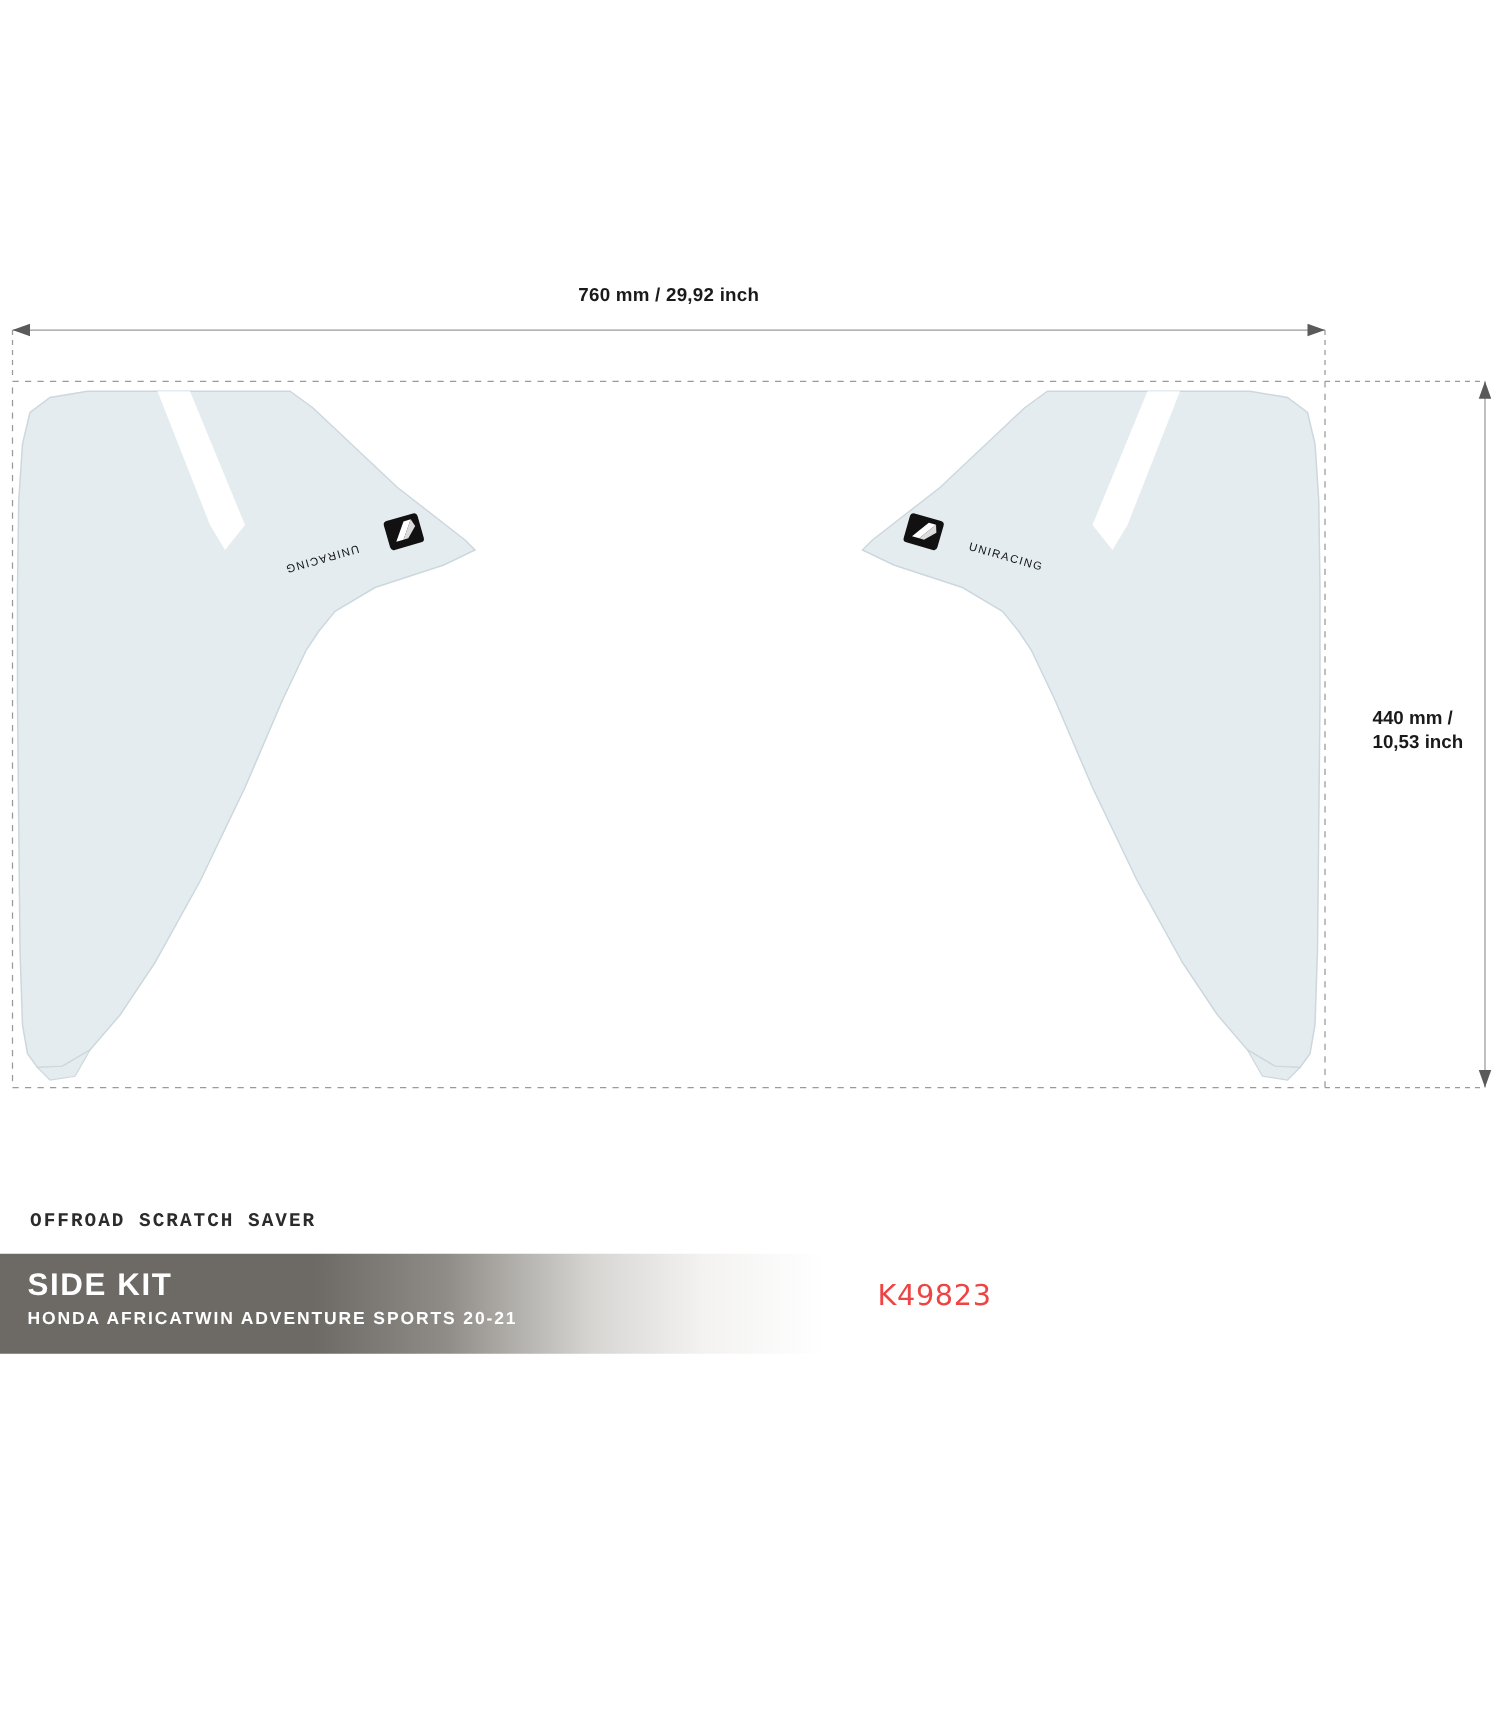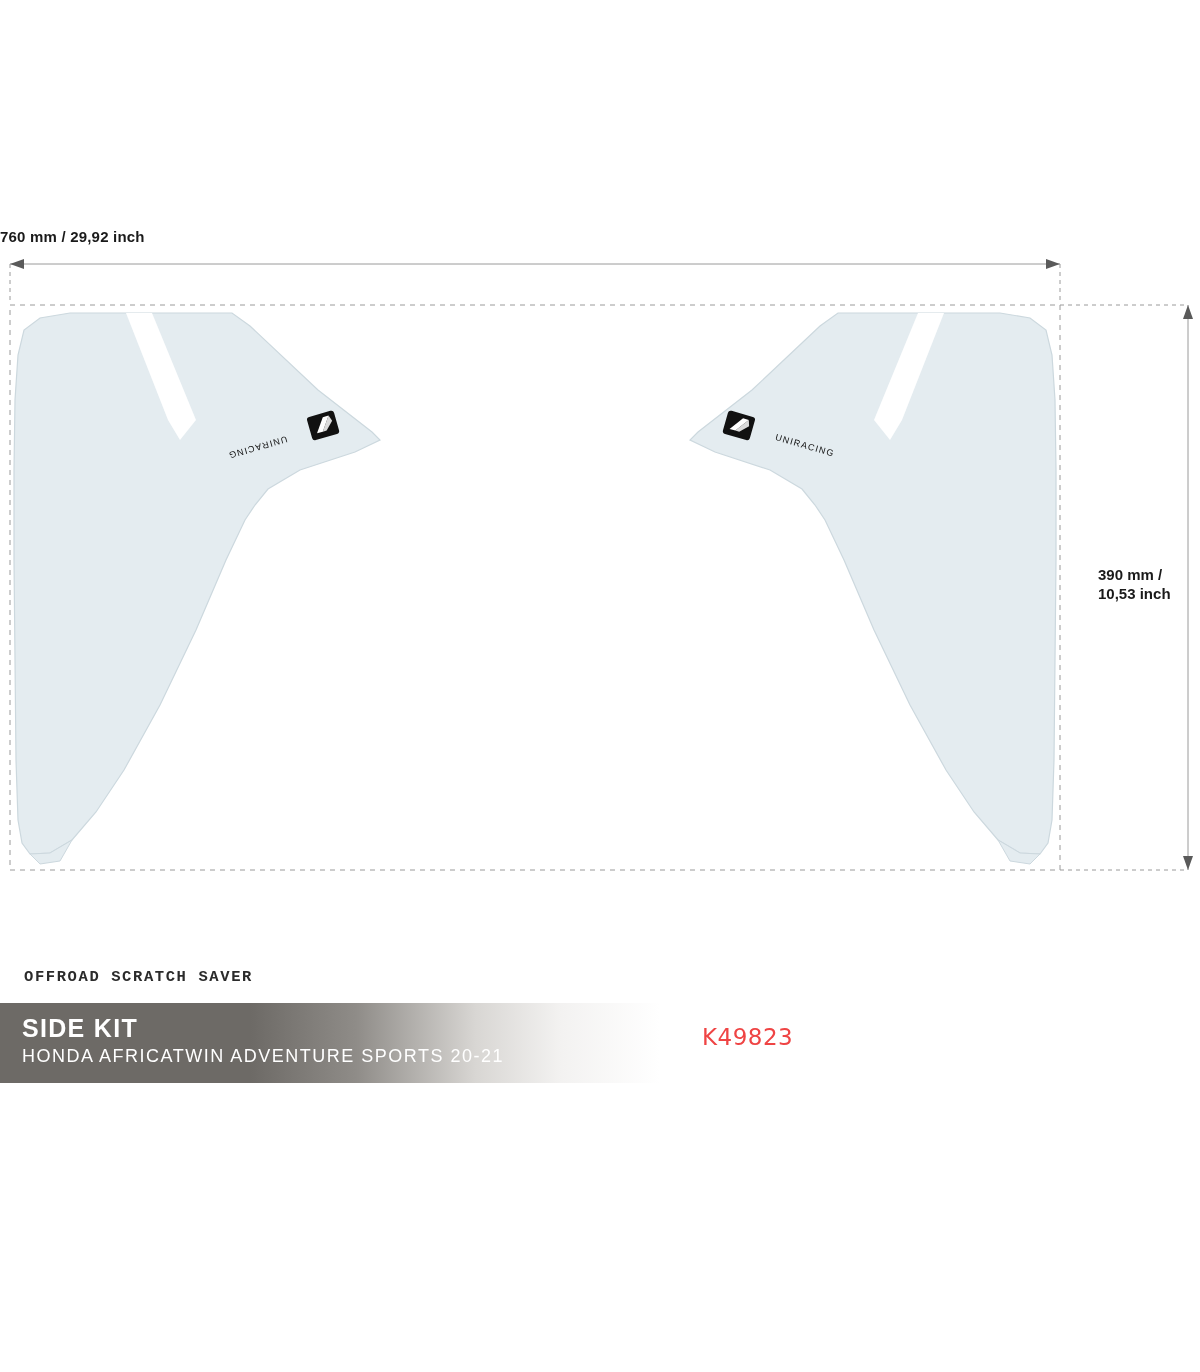--- a/index.html
+++ b/index.html
@@ -22,20 +22,21 @@
     width: 1200px;
     height: 1372px;
   }
 
   
   .dim-width-label {
     position: absolute;
     left: 0;
     top: 228px;
     width: 1070px;
+    text-align: center;
     font-size: 15px;
     font-weight: 700;
     letter-spacing: 0.2px;
     color: #1a1a1a;
   }
   .dim-height-label {
     position: absolute;
     left: 1098px;
     top: 565px;
     width: 95px;
@@ -79,22 +80,22 @@
     font-size: 25px;
     font-weight: 700;
     letter-spacing: 1.3px;
     color: #ffffff;
     white-space: nowrap;
   }
   .title-bar .t2 {
     position: absolute;
     left: 22px;
     top: 43px;
-    font-size: 18px;
-    font-weight: 400;
+    font-size: 14px;
+    font-weight: 700;
     letter-spacing: 1.5px;
     color: #ffffff;
     white-space: nowrap;
   }
   .sku {
     position: absolute;
     left: 702px;
     top: 1024px;
     font-size: 23px;
     letter-spacing: 0.5px;
@@ -221,21 +222,21 @@
         <path d="M -2 6 L 8 -8 L 10 -2 L 2 6 Z" fill="#ffffff" opacity="0.85"></path>
       </g>
       <text x="45" y="4" font-family="'Liberation Sans', sans-serif" font-size="9" letter-spacing="1.2" fill="#111111" text-anchor="middle">UNIRACING</text>
     </g>
 
   </svg>
 
   <div class="dim-width-label">760 mm / 29,92 inch</div>
 
   <div class="dim-height-label">
-    <div>390 mm /</div>
+    <div>440 mm /</div>
     <div>10,53 inch</div>
   </div>
 
   <div class="caption-top">OFFROAD SCRATCH SAVER</div>
 
   <div class="title-bar">
     <div class="t1">SIDE KIT</div>
     <div class="t2">HONDA AFRICATWIN ADVENTURE SPORTS 20-21</div>
   </div>
 

